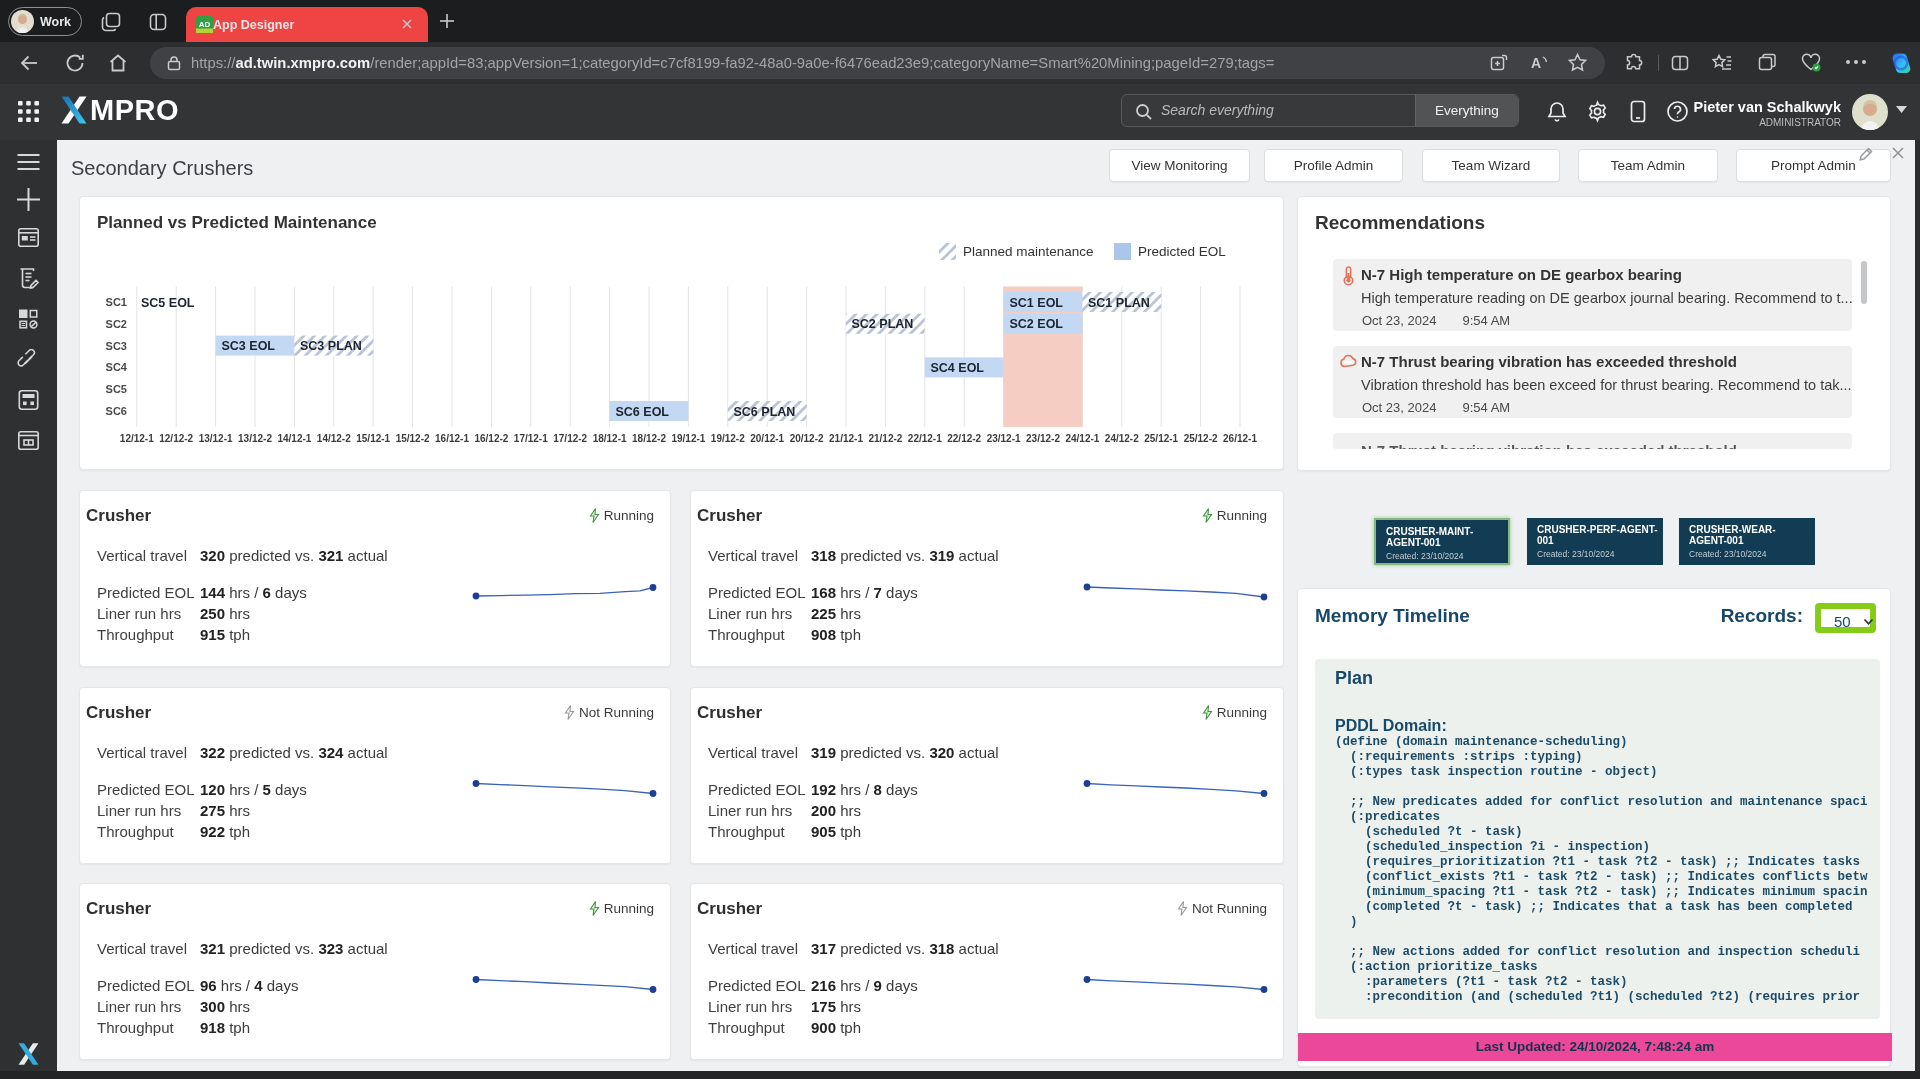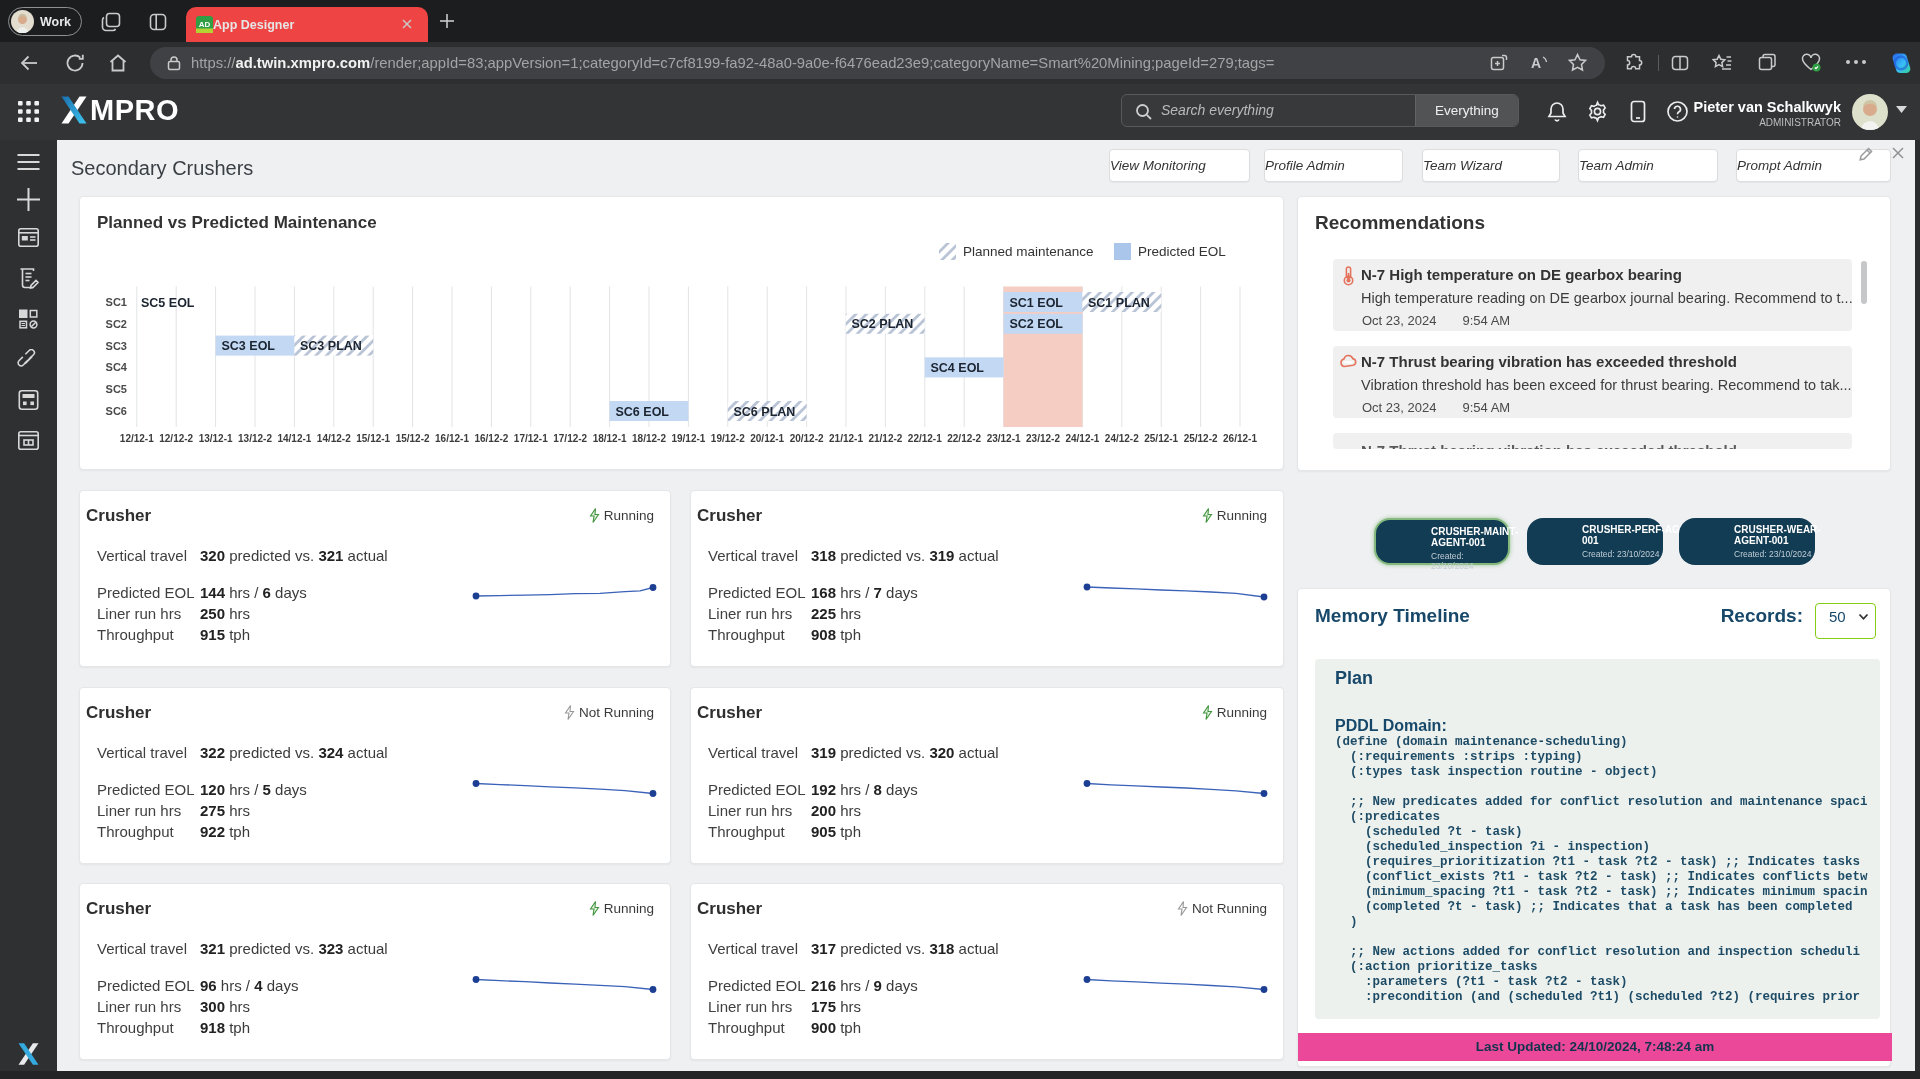--- a/index.html
+++ b/index.html
@@ -42,40 +42,40 @@
   .username .r { color:#bdbebf; font-size:10px; margin-top:2px; }
 
   
   #sidebar { position:absolute; left:0; top:140px; width:57px; height:939px; background:#2f3032; }
   .sicon { position:absolute; left:0; width:57px; display:flex; justify-content:center; color:#d8d8d8; }
 
   
   #content { position:absolute; left:57px; top:140px; width:1858px; height:932px; background:#eff0f2; }
   .h1row { position:absolute; left:14px; top:17px; font-size:20px; color:#3a3f44; }
   .btn { position:absolute; top:9px; height:33px; background:#fff; border:1px solid #dcddde; border-radius:4px;
-    font-size:13.5px; color:#333; text-align:left; line-height:31px; box-shadow:0 1px 1px rgba(0,0,0,0.04);font-style:italic; }
+    font-size:13.5px; color:#333; text-align:center; line-height:31px; box-shadow:0 1px 1px rgba(0,0,0,0.04); }
 
   .card { position:absolute; background:#fff; border:1px solid #e5e6e8; border-radius:4px;
     box-shadow:0 1px 2px rgba(0,0,0,0.05); }
 
   
   .ctitle { position:absolute; left:6px; top:15px; font-size:17px; font-weight:700; color:#2f2f2f; }
   .cstatus { position:absolute; right:16px; top:17px; font-size:13.5px; color:#3a3a3a; }
   .clabel { position:absolute; left:17px; font-size:15px; color:#3f3f3f; }
   .cvalue { position:absolute; left:120px; font-size:15px; color:#3b3b3b; }
   .cvalue b { color:#222; }
 
   
   .rtitle { font-size:19px; font-weight:700; color:#333; }
   .recitem { position:absolute; left:35px; width:519px; background:#f0f0f1; border-radius:4px; overflow:hidden; }
   .rectitle { position:absolute; left:28px; top:7px; font-size:15px; font-weight:700; color:#333; white-space:nowrap; }
   .recdesc { position:absolute; left:28px; top:31px; font-size:14.5px; color:#3d3d3d; white-space:nowrap; }
   .recdate { position:absolute; left:29px; top:54px; font-size:13px; color:#4a4a4a; }
 
-  .chip { position:absolute; top:0; width:136px; height:47px; background:#113c54; border-radius:16px; color:#fff;padding-left:45px; }
+  .chip { position:absolute; top:0; width:136px; height:47px; background:#113c54; border-radius:0; color:#fff; }
   .chip .t { margin:6px 0 0 10px; font-size:10px; font-weight:700; line-height:11px; white-space:nowrap; }
   .chip .c { margin:3px 0 0 10px; font-size:8.5px; color:#c3cdd5; }
 
   .mtitle { font-size:19px; font-weight:700; color:#17486a; }
   #planpanel { position:absolute; left:17px; top:70px; width:565px; height:360px; background:#ecf1ed; border-radius:4px; overflow:hidden; }
   #planpanel h3 { position:absolute; left:20px; top:9px; font-size:18px; font-weight:700; color:#17486a; }
   #planpanel h4 { position:absolute; left:20px; top:58px; font-size:16px; font-weight:700; color:#17486a; }
   #planpanel pre { position:absolute; left:20px; top:76px; font-family:"Liberation Mono", monospace;
     font-size:12.5px; line-height:15px; color:#1d4b66; font-weight:700; white-space:pre; }
   #lastupd { position:absolute; left:0; top:444px; width:594px; height:28px; background:#ec4899;
@@ -612,21 +612,21 @@
         <div class="c">Created: 23/10/2024</div>
     </div>
     <div class="chip" style="left:1622px;top:378px">
       <div class="t">CRUSHER-WEAR-<br>AGENT-001</div>
         <div class="c">Created: 23/10/2024</div>
     </div>
 
     <div class="card" style="left:1240px;top:448px;width:594px;height:479px">
       <div class="mtitle" style="position:absolute;left:17px;top:16px">Memory Timeline</div>
       <div class="mtitle" style="position:absolute;right:87px;top:16px">Records:</div>
-      <div class="abs" style="left:517px;top:14px;width:61px;height:36px;border:1px solid #84cc16;border-radius:4px;background:#fff">
+      <div class="abs" style="left:517px;top:14px;width:61px;height:30px;border:6px solid #84cc16;border-radius:4px;background:#fff">
         <span style="position:absolute;left:13px;top:4px;font-size:15px;color:#17486a">50</span>
         <svg class="abs" style="left:42px;top:9px" width="11" height="8" viewBox="0 0 11 8" fill="none" stroke="#333" stroke-width="1.8">
           <path d="M1.5 1.5 L5.5 5.8 L9.5 1.5"></path>
         </svg>
       </div>
       <div id="planpanel">
         <h3>Plan</h3>
         <h4>PDDL Domain:</h4>
         <pre>(define (domain maintenance-scheduling)
   (:requirements :strips :typing)

